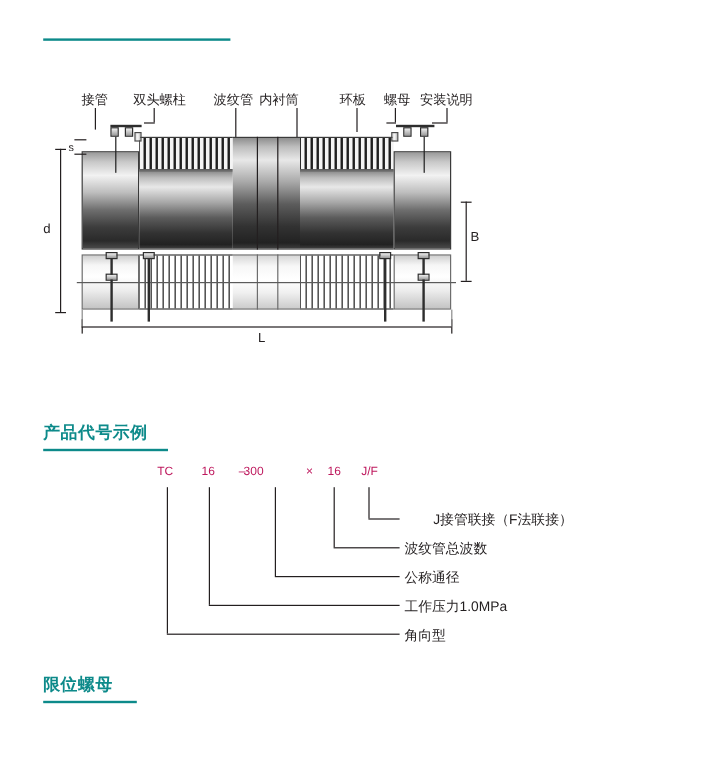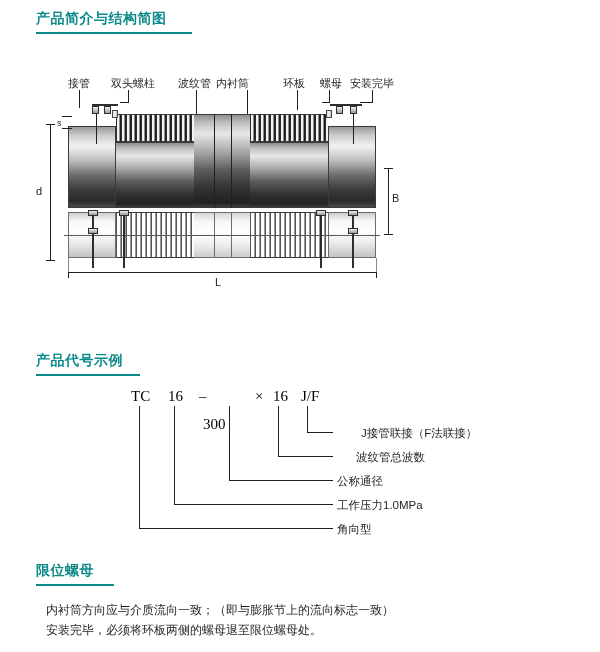--- a/index.html
+++ b/index.html
@@ -155,24 +155,24 @@
   
   .fig2 {
     position: absolute;
     left: 0;
     top: 382px;
     width: 600px;
     height: 160px;
   }
   .code-part {
     position: absolute;
-    font-size: 15px;
-    color: #000000;
-    white-space: nowrap;
-    font-family: Liberation Serif, serif;
+    font-size: 10px;
+    color: #be185d;
+    white-space: nowrap;
+    font-family: Liberation Sans, sans-serif;
   }
   .code-desc {
     position: absolute;
     font-size: 11.5px;
     color: #231f20;
     white-space: nowrap;
   }
 
   
   .notes {
@@ -184,32 +184,31 @@
     line-height: 20px;
     color: #231f20;
   }
   .notes div { white-space: nowrap; }
 </style>
 </head>
 <body>
 
 <div class="page">
 
-  <div class="section-title" id="title-1">产品简介与结构简图</div>
   <div class="title-rule" id="rule-1"></div>
 
   <div class="fig1">
 
     <div class="lbl" style="left:68px; top:16px;">接管</div>
     <div class="lbl" style="left:111px; top:16px;">双头螺柱</div>
     <div class="lbl" style="left:178px; top:16px;">波纹管</div>
     <div class="lbl" style="left:216px; top:16px;">内衬筒</div>
     <div class="lbl" style="left:283px; top:16px;">环板</div>
     <div class="lbl" style="left:320px; top:16px;">螺母</div>
-    <div class="lbl" style="left:350px; top:16px;">安装完毕</div>
+    <div class="lbl" style="left:350px; top:16px;">安装说明</div>
 
     <div class="leader" style="left:79px; top:30px; height:18px;"></div>
     <div class="leader" style="left:128px; top:30px; height:12px;"></div>
     <div class="leader" style="left:196px; top:30px; height:28px;"></div>
     <div class="leader" style="left:247px; top:30px; height:44px;"></div>
     <div class="leader" style="left:297px; top:30px; height:20px;"></div>
     <div class="leader" style="left:329px; top:30px; height:12px;"></div>
     <div class="leader" style="left:372px; top:30px; height:12px;"></div>
 
     <div class="hline" style="left:120px; top:42px; width:9px;"></div>
@@ -290,45 +289,41 @@
   </div>
 
   <div class="section-title" id="title-2">产品代号示例</div>
   <div class="title-rule" id="rule-2"></div>
 
   <div class="fig2">
 
     <div class="code-part" style="left:131px; top:6px;">TC</div>
     <div class="code-part" style="left:168px; top:6px;">16</div>
     <div class="code-part" style="left:199px; top:6px;">–</div>
-    <div class="code-part" style="left:203px; top:6px;margin-top:28px;">300</div>
+    <div class="code-part" style="left:203px; top:6px;">300</div>
     <div class="code-part" style="left:255px; top:6px;">×</div>
     <div class="code-part" style="left:273px; top:6px;">16</div>
     <div class="code-part" style="left:301px; top:6px;">J/F</div>
 
     <div class="vline" style="left:307px; top:24px; height:26px;"></div>
     <div class="vline" style="left:278px; top:24px; height:50px;"></div>
     <div class="vline" style="left:229px; top:24px; height:74px;"></div>
     <div class="vline" style="left:174px; top:24px; height:98px;"></div>
     <div class="vline" style="left:139px; top:24px; height:122px;"></div>
 
     <div class="hline" style="left:307px; top:50px; width:26px;"></div>
     <div class="hline" style="left:278px; top:74px; width:55px;"></div>
     <div class="hline" style="left:229px; top:98px; width:104px;"></div>
     <div class="hline" style="left:174px; top:122px; width:159px;"></div>
     <div class="hline" style="left:139px; top:146px; width:194px;"></div>
 
     <div class="code-desc" style="left:337px; top:44px;margin-left:24px;">J接管联接（F法联接）</div>
-    <div class="code-desc" style="left:356px; top:68px;">波纹管总波数</div>
+    <div class="code-desc" style="left:337px; top:68px;">波纹管总波数</div>
     <div class="code-desc" style="left:337px; top:92px;">公称通径</div>
     <div class="code-desc" style="left:337px; top:116px;">工作压力1.0MPa</div>
     <div class="code-desc" style="left:337px; top:140px;text-align:right;">角向型</div>
   </div>
 
   <div class="section-title" id="title-3">限位螺母</div>
   <div class="title-rule" id="rule-3"></div>
 
-  <div class="notes">
-    <div>内衬筒方向应与介质流向一致；（即与膨胀节上的流向标志一致）</div>
-    <div>安装完毕，必须将环板两侧的螺母退至限位螺母处。</div>
-  </div>
 
 </div>
 
 </body></html>

